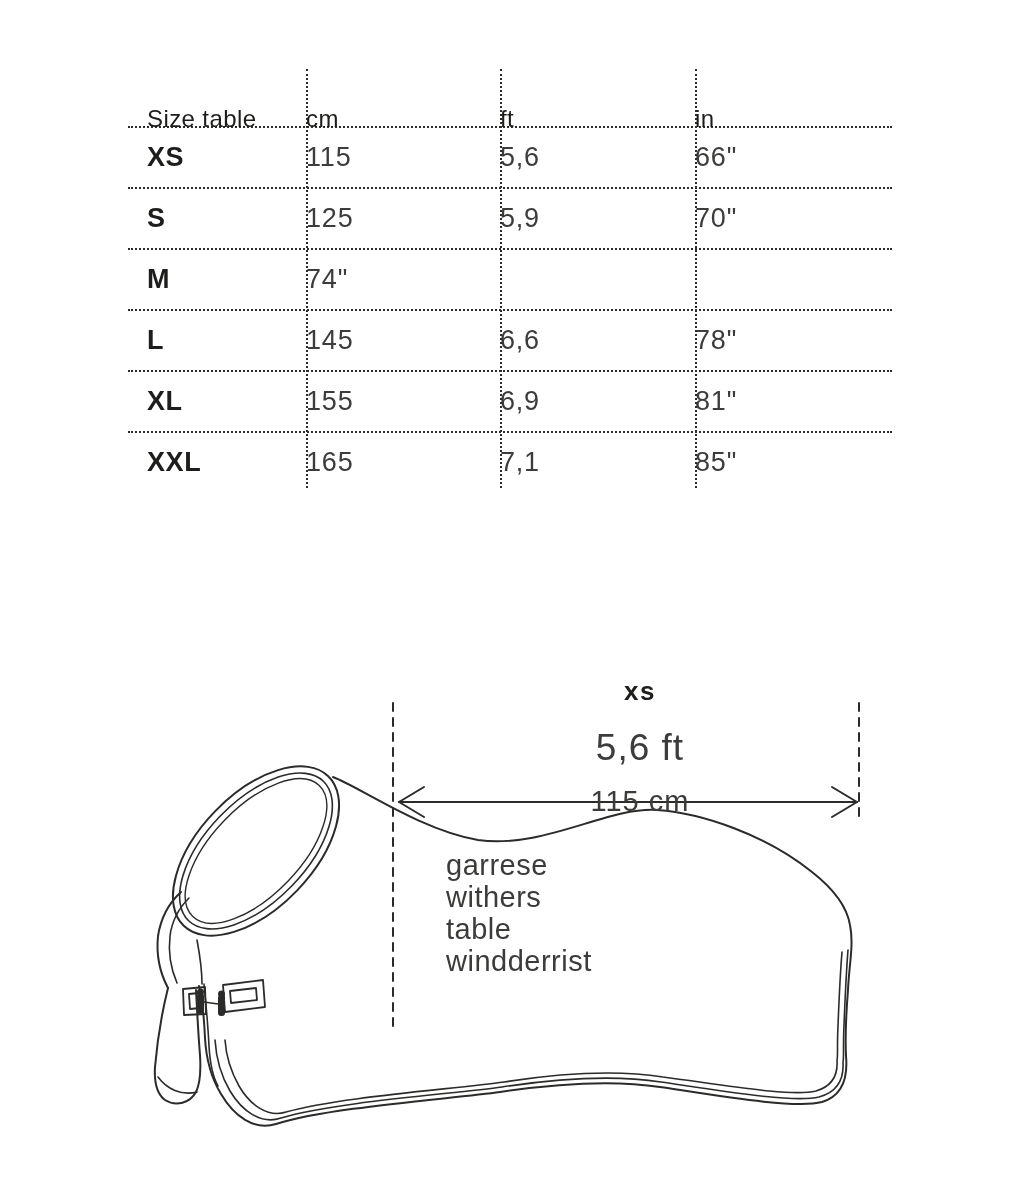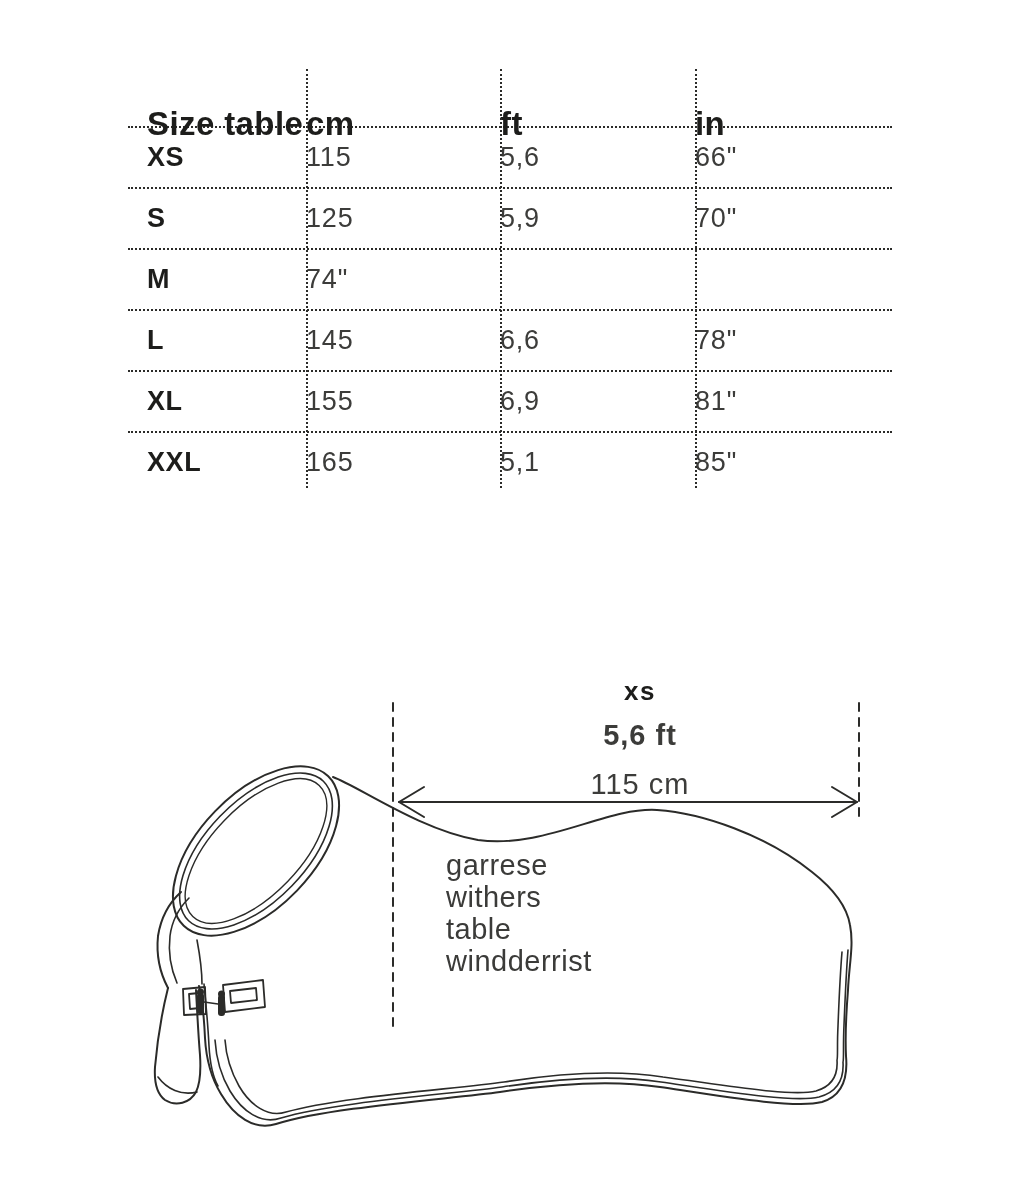--- a/index.html
+++ b/index.html
@@ -16,37 +16,37 @@
     display:grid;
     grid-template-columns:178px 194px 195px 197px;
     align-items:center;
     height:59px;
     border-bottom:2px dotted #2b2b29;
   }
   .t-row.header{height:57px;}
   .t-row.last{border-bottom:none;}
   .cell{text-align:left;white-space:nowrap;}
   .cell.first{text-align:left;padding-left:19px;}
-  .head-lbl{font-size:33px;font-weight:700;letter-spacing:.4px;color:#1d1d1b;margin-top:36px;}
+  .head-lbl{font-size:24px;font-weight:400;letter-spacing:.4px;color:#1d1d1b;margin-top:36px;}
   .size-lbl{font-size:27px;font-weight:700;letter-spacing:.6px;color:#1d1d1b;}
   .val{font-size:27px;font-weight:400;letter-spacing:.8px;color:#3c3c3a;}
   .vsep{
     position:absolute;top:0;height:419px;width:0;
     border-left:2px dotted #2b2b29;
   }
   .vsep.v1{left:178px;}
   .vsep.v2{left:372px;}
   .vsep.v3{left:567px;}
   
   .drawing{position:absolute;left:0;top:0;width:1020px;height:1200px;}
   .dim-labels{
     position:absolute;left:440px;top:676px;width:400px;text-align:center;
   }
   .dim-size{font-size:26px;font-weight:700;letter-spacing:1.5px;color:#1d1d1b;}
-  .dim-ft{font-size:29px;font-weight:700;color:#3c3c3a;margin-top:12px;letter-spacing:1px;}
+  .dim-ft{font-size:37px;font-weight:400;color:#3c3c3a;margin-top:20px;letter-spacing:1px;}
   .dim-cm{font-size:29px;font-weight:300;color:#3c3c3a;margin-top:16px;letter-spacing:1px;}
   .withers{
     position:absolute;left:438px;top:849px;
     font-size:29px;font-weight:300;color:#3b3b39;line-height:32px;letter-spacing:.5px;margin-left:8px;
   }
 </style>
 </head>
 <body>
 
 <div class="size-table">
@@ -87,21 +87,21 @@
   <div class="t-row">
     <div class="cell first size-lbl">XL</div>
     <div class="cell val">155</div>
     <div class="cell val">6,9</div>
     <div class="cell val">81"</div>
   </div>
 
   <div class="t-row last">
     <div class="cell first size-lbl">XXL</div>
     <div class="cell val">165</div>
-    <div class="cell val">5,1</div>
+    <div class="cell val">7,1</div>
     <div class="cell val">85"</div>
   </div>
 
   <div class="vsep v1"></div>
   <div class="vsep v2"></div>
   <div class="vsep v3"></div>
 </div>
 
 <svg class="drawing" viewBox="0 0 1020 1200" xmlns="http://www.w3.org/2000/svg" fill="none" stroke="#2b2b29" stroke-width="2" stroke-linecap="round" stroke-linejoin="round">
 

